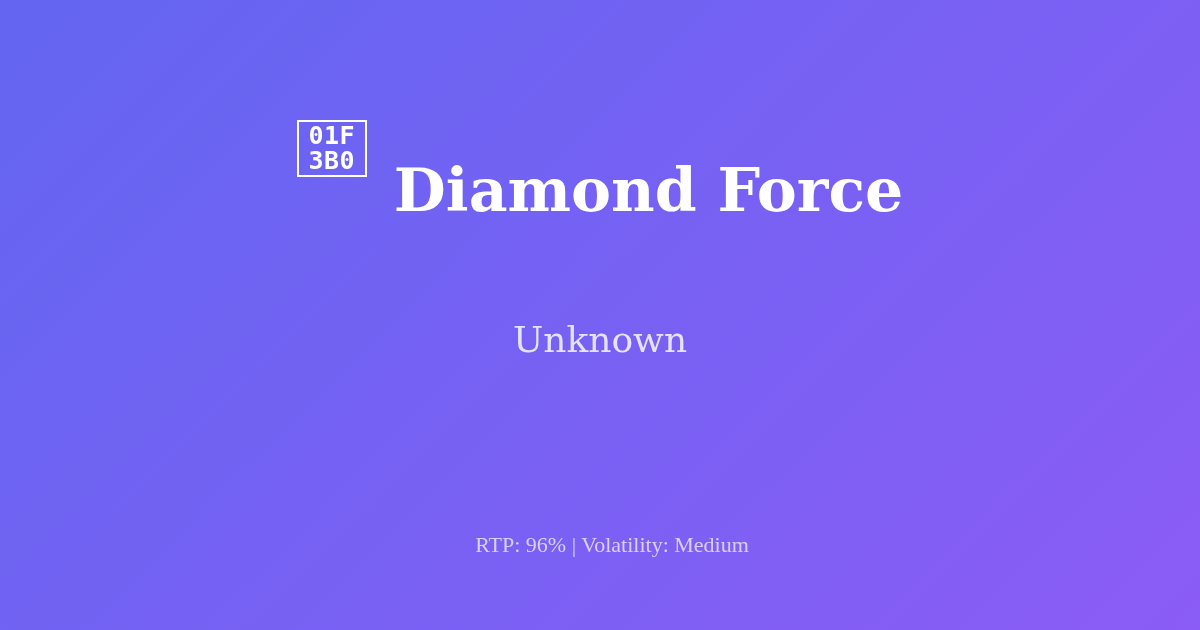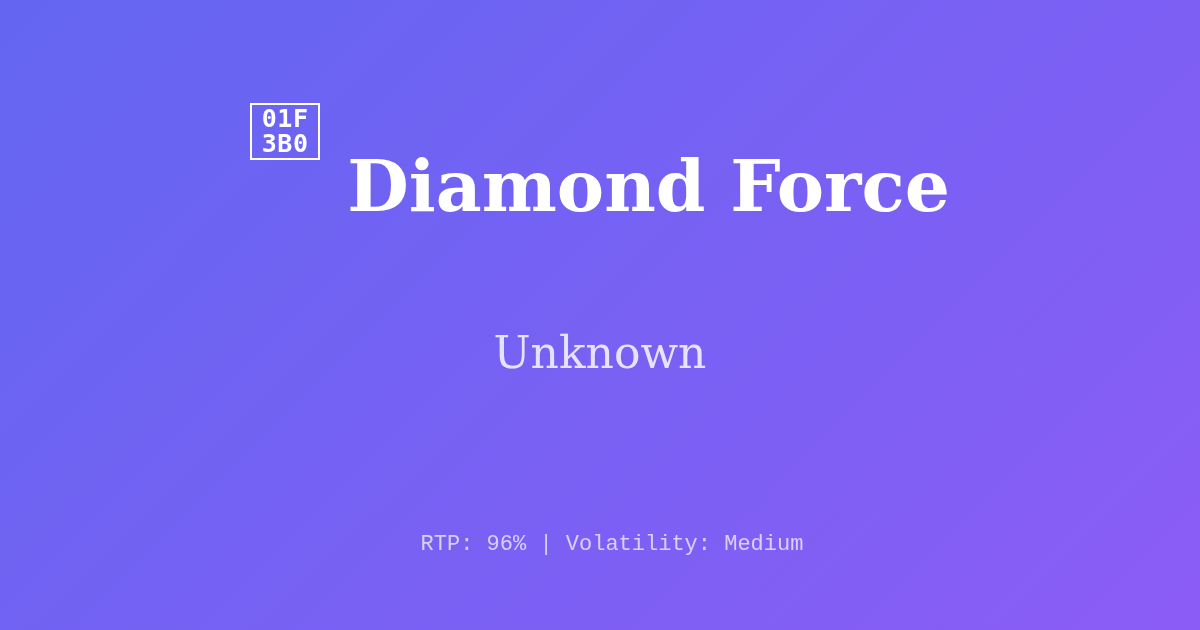--- a/index.html
+++ b/index.html
@@ -64,44 +64,44 @@
     line-height: 25px;
     letter-spacing: 0.5px;
     color: #ffffff;
     flex: 0 0 auto;
   }
   .tofu span { display: block; }
 
   .game-title {
     font-family: "DejaVu Serif", "Liberation Serif", serif;
     font-weight: 700;
-    font-size: 71px;
+    font-size: 60px;
     line-height: 1;
     color: #ffffff;
     white-space: nowrap;
     letter-spacing: 0px;
   }
 
   .provider {
     margin-top: 62px;
     font-family: "DejaVu Serif", "Liberation Serif", serif;
     font-weight: 400;
-    font-size: 44px;
+    font-size: 36px;
     line-height: 1;
     color: rgba(255, 255, 255, 0.82);
     white-space: nowrap;
   }
 
   
   .stats {
     position: absolute;
     left: 0;
     right: 0;
     bottom: 74px;
-    font-family: Liberation Mono, monospace;
+    font-family: Liberation Serif, serif;
     font-weight: 400;
     font-size: 22px;
     line-height: 1;
     color: rgba(255, 255, 255, 0.70);
     white-space: nowrap;
     text-align: center;
     padding-left: 24px;
   }
 </style>
 </head>

